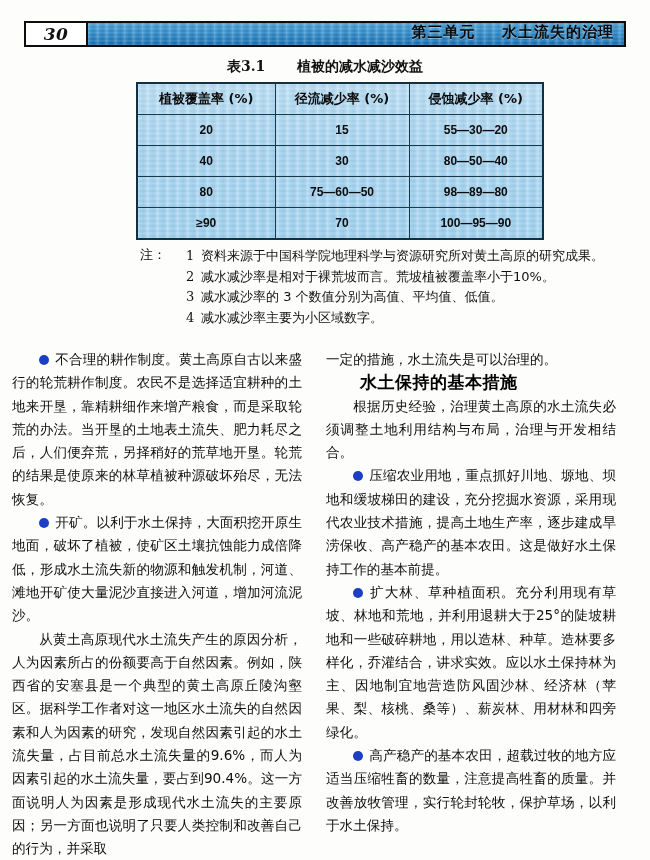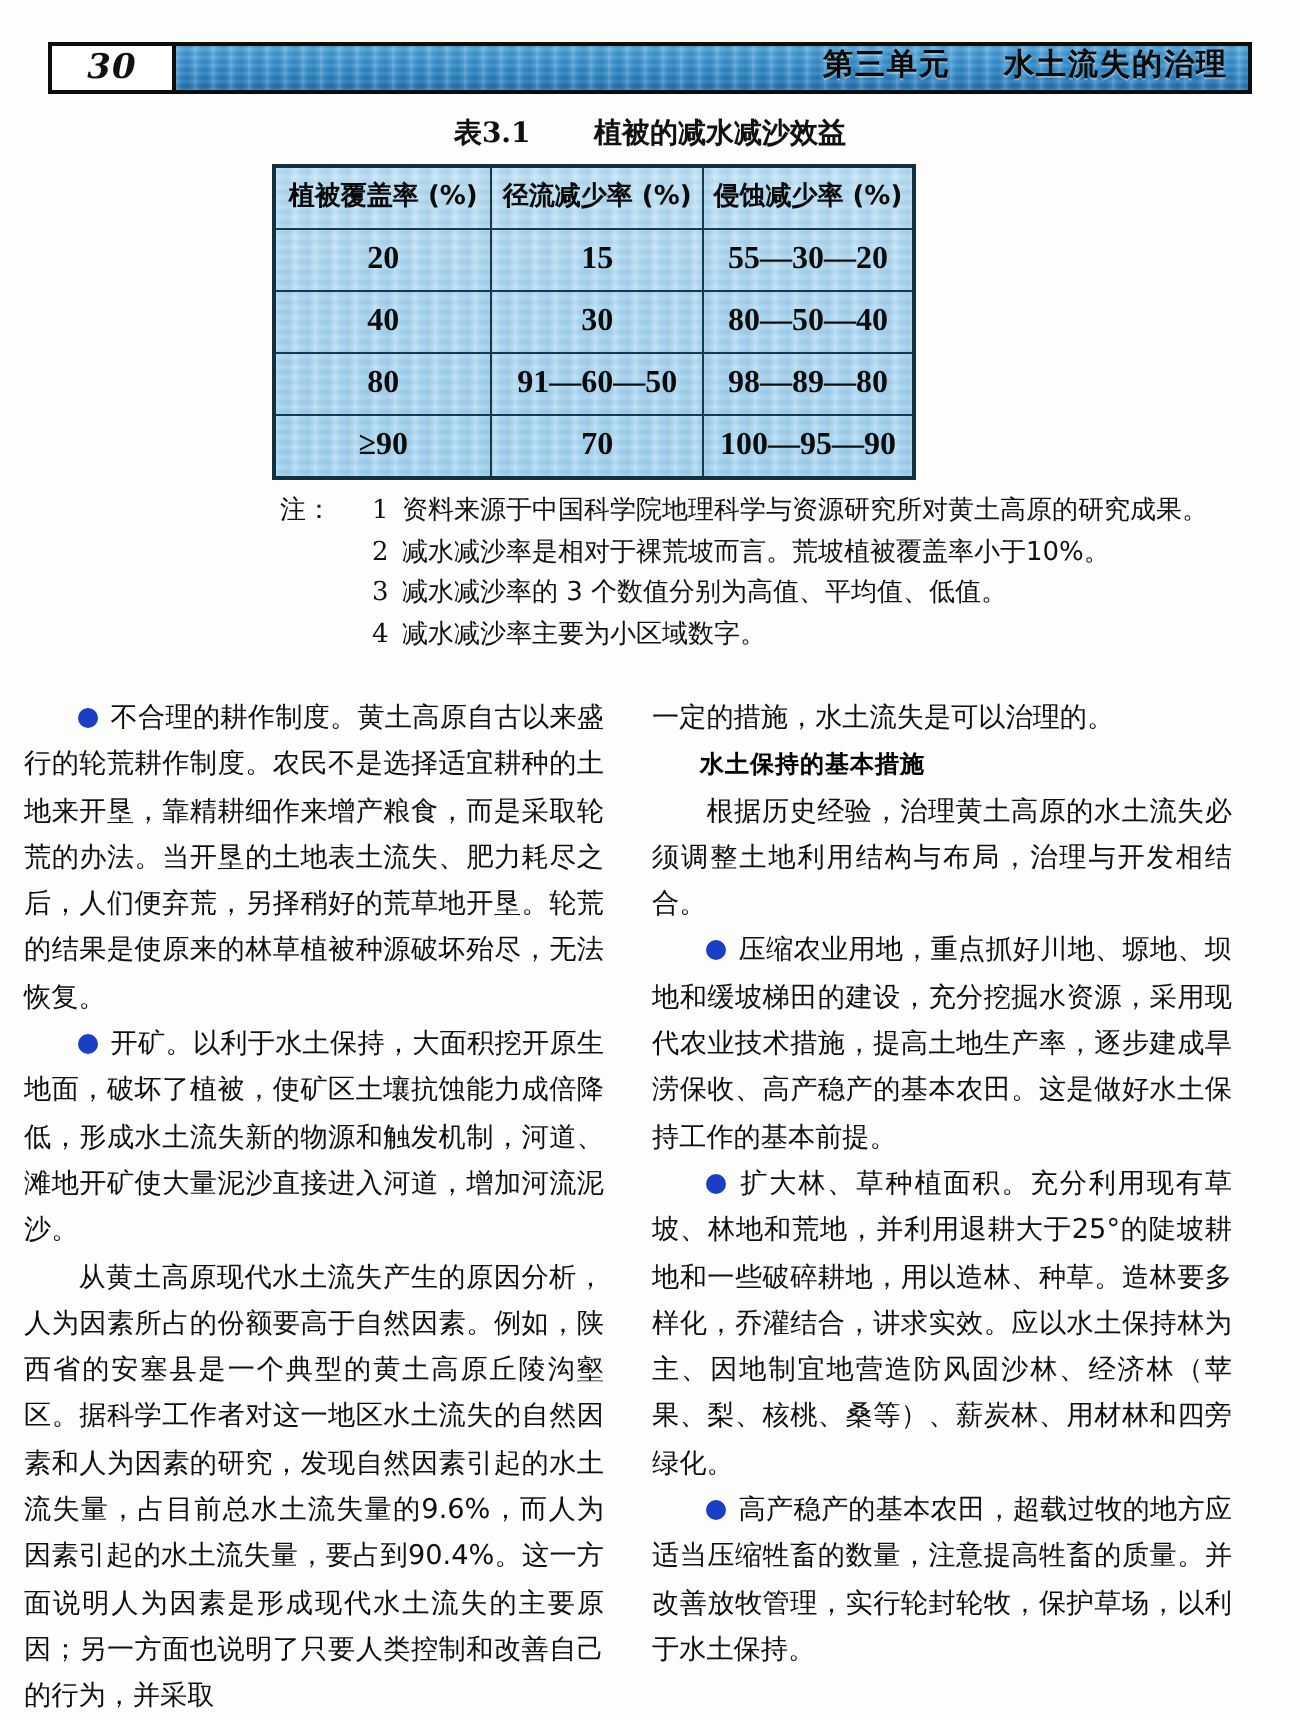--- a/index.html
+++ b/index.html
@@ -81,21 +81,21 @@
     font-family: "DejaVu Sans", "Liberation Sans", sans-serif;
   }
   .table-caption .tnum {
     font-family: "DejaVu Serif", "Liberation Serif", serif;
   }
   .table-caption .cap-gap { display: inline-block; width: 22px; }
 
   .data-table-wrap {
     position: absolute;
     left: 136px; top: 82px;
-    width: 322px;
+    width: 408px;
   }
   table.data-table {
     width: 100%;
     border-collapse: collapse;
     border: 2px solid #12303f;
     background:
       repeating-linear-gradient(90deg,
         rgba(255,255,255,0.30) 0px,
         rgba(255,255,255,0.00) 3px,
         rgba(0,0,0,0.035) 7px,
@@ -116,22 +116,22 @@
     line-height: 30px;
     background: transparent;
   }
   table.data-table th {
     font-weight: bold;
     font-size: 13px;
     font-family: "DejaVu Sans", "Liberation Sans", sans-serif;
     height: 30px;
   }
   table.data-table td {
-    font-family: Liberation Serif, serif;
-    font-size: 16px;
+    font-family: Liberation Sans, sans-serif;
+    font-size: 12px;
     font-weight: bold;
   }
   table.data-table col.c1 { width: 34%; }
   table.data-table col.c2 { width: 33%; }
   table.data-table col.c3 { width: 33%; }
 
   
   .notes {
     position: absolute;
     left: 140px; top: 246px;
@@ -191,21 +191,21 @@
   .bullet-dot {
     display: inline-block;
     width: 10px; height: 10px;
     border-radius: 50%;
     background: #1a3fc4;
     vertical-align: -1px;
     margin-right: 6px;
   }
   .sec-heading {
     font-weight: bold;
-    font-size: 12px;
+    font-size: 17px;
     color: #000;
     margin: 16px 0 4px 0;
     letter-spacing: 0.5px;
     text-indent: 0;
   }
 </style>
 </head>
 <body>
 
 <div class="page">
@@ -249,21 +249,21 @@
           <td>15</td>
           <td>55—30—20</td>
         </tr>
         <tr>
           <td>40</td>
           <td>30</td>
           <td>80—50—40</td>
         </tr>
         <tr>
           <td>80</td>
-          <td>91—60—50</td>
+          <td>75—60—50</td>
           <td>98—89—80</td>
         </tr>
         <tr>
           <td>≥90</td>
           <td>70</td>
           <td>100—95—90</td>
         </tr>
       </tbody>
     </table>
   </div>

